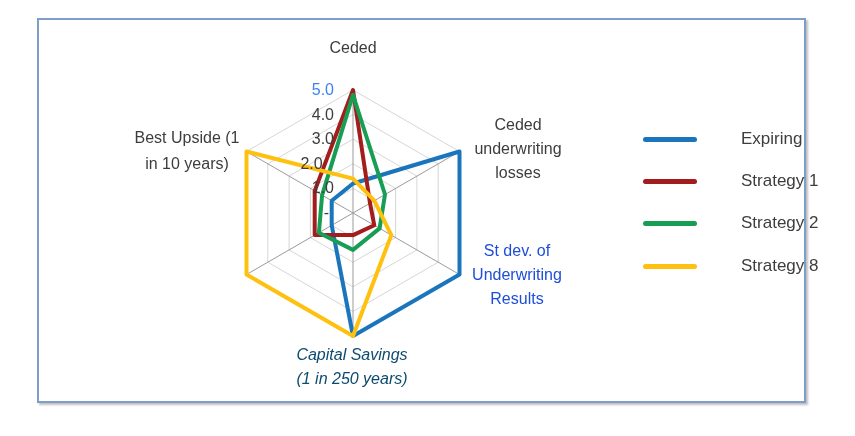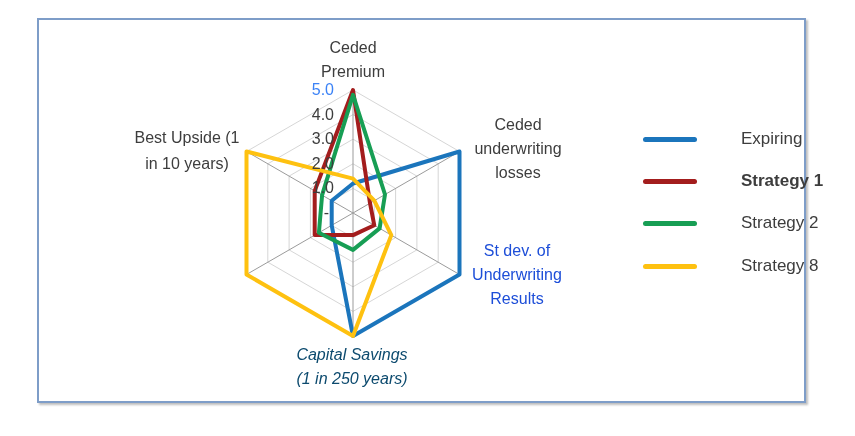--- a/index.html
+++ b/index.html
@@ -48,27 +48,26 @@
         <line x1="314" y1="193" x2="207.5" y2="131.5" stroke="#9B9B9B" stroke-width="1"></line>
         <polygon points="314.0,163.5 420.5,131.5 420.5,254.5 314.0,316.0 292.7,205.3 292.7,180.7" fill="none" stroke="#1B75BC" stroke-width="4" stroke-linejoin="round" stroke-linecap="round"></polygon>
         <polygon points="314.0,70.0 331.0,183.2 335.3,205.3 314.0,215.1 275.7,215.1 275.7,170.9" fill="none" stroke="#A31D1D" stroke-width="4" stroke-linejoin="round" stroke-linecap="round"></polygon>
         <polygon points="314.0,74.9 346.0,174.5 340.6,208.4 314.0,229.9 279.9,212.7 283.1,175.2" fill="none" stroke="#179E54" stroke-width="4" stroke-linejoin="round" stroke-linecap="round"></polygon>
         <polygon points="314.0,158.6 335.3,180.7 352.3,215.1 314.0,316.0 207.5,254.5 207.5,131.5" fill="none" stroke="#FEC110" stroke-width="4" stroke-linejoin="round" stroke-linecap="round"></polygon>
       </svg>
 
     <div class="tick" style="left: 250px; top: 61px; color: #3b82f6;">5.0</div>
     <div class="tick" style="left: 250px; top: 86px; color: rgb(61, 61, 61);">4.0</div>
     <div class="tick" style="left: 250px; top: 110px; color: rgb(61, 61, 61);">3.0</div>
-    <div class="tick" style="left: 250px; top: 135px; color: rgb(61, 61, 61);">2.0</div>
+    <div class="tick" style="left: 250px; top: 135px; color: rgb(61, 61, 61); text-align: center;">2.0</div>
     <div class="tick" style="left: 250px; top: 159px; color: rgb(61, 61, 61);">1.0</div>
     <div class="tick" style="left: 245px; top: 184px; color: rgb(61, 61, 61);">-</div>
 
     <div class="axis-label" style="left: 234px; top: 16px; width: 160px; color: rgb(61, 61, 61);">
       <span>Ceded</span>
-      <span>Premium</span>
     </div>
     <div class="axis-label" style="left: 394px; top: 93px; width: 170px; color: rgb(61, 61, 61);">
       <span>Ceded</span>
       <span>underwriting</span>
       <span>losses</span>
     </div>
     <div class="axis-label" style="left: 393px; top: 219px; width: 170px; color: #1d4ed8;">
       <span>St dev. of</span>
       <span>Underwriting</span>
       <span>Results</span>
@@ -82,21 +81,21 @@
       <span>in 10 years)</span>
     </div>
 
     <div>
       <div class="legend-item" style="top:107px;">
         <span class="swatch" style="background: rgb(27, 117, 188);"></span>
         <span class="legend-label" style="color: rgb(61, 61, 61);">Expiring</span>
       </div>
       <div class="legend-item" style="top:149px;">
         <span class="swatch" style="background: rgb(163, 29, 29);"></span>
-        <span class="legend-label" style="color: rgb(61, 61, 61); font-weight: bold;">Strategy 1</span>
+        <span class="legend-label" style="color: rgb(61, 61, 61);">Strategy 1</span>
       </div>
       <div class="legend-item" style="top:191px;">
         <span class="swatch" style="background: rgb(23, 158, 84);"></span>
         <span class="legend-label" style="color: rgb(61, 61, 61);">Strategy 2</span>
       </div>
       <div class="legend-item" style="top:234px;">
         <span class="swatch" style="background: rgb(254, 193, 16);"></span>
         <span class="legend-label" style="color: rgb(61, 61, 61);">Strategy 8</span>
       </div>
     </div>

